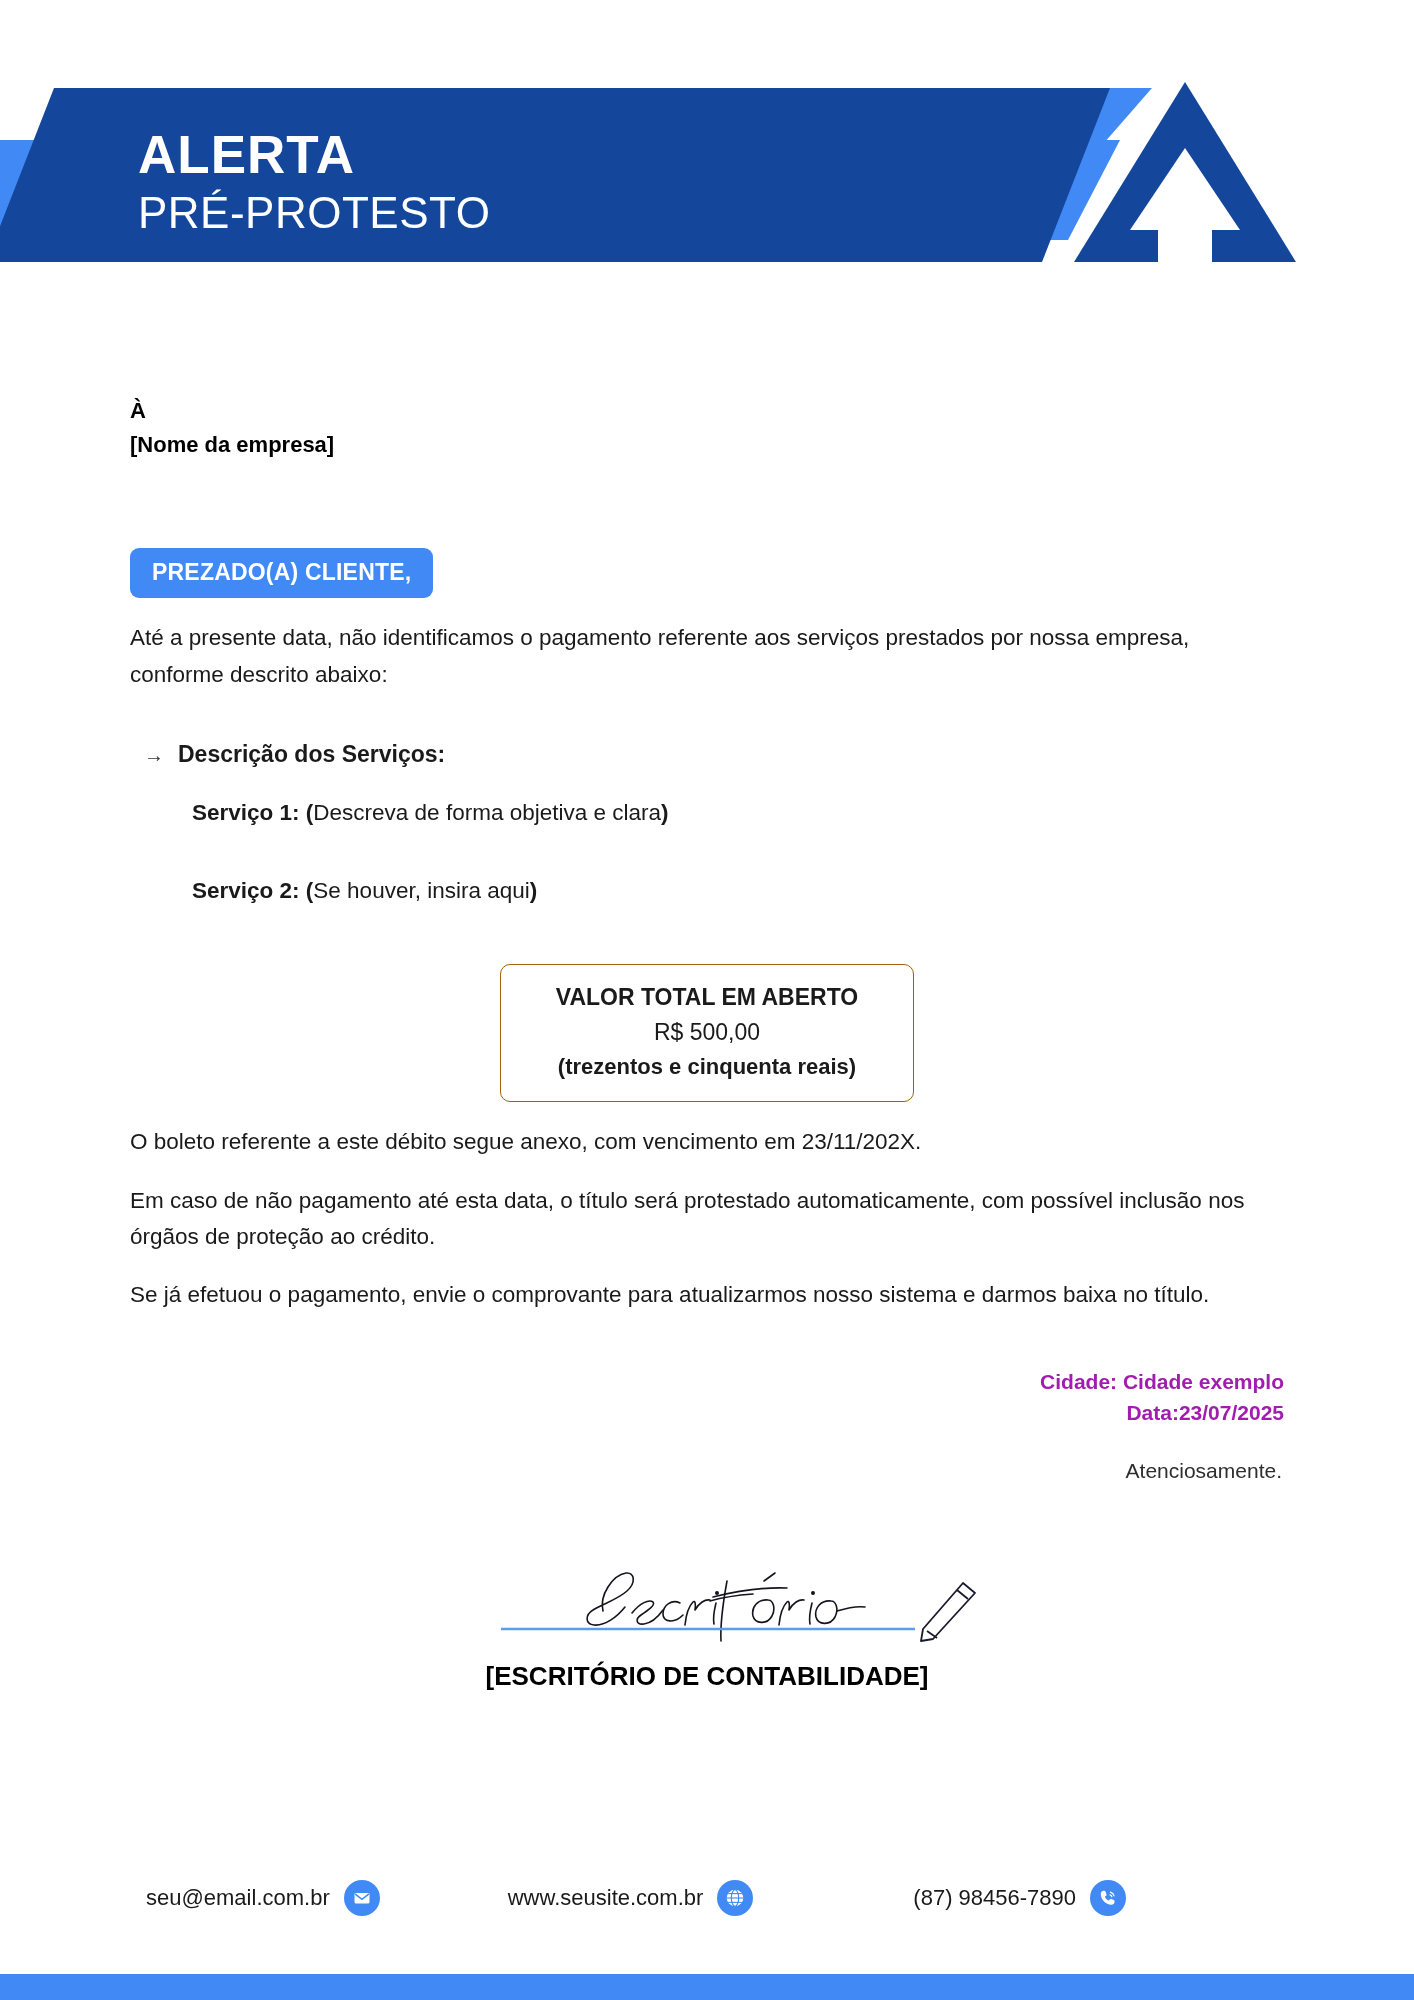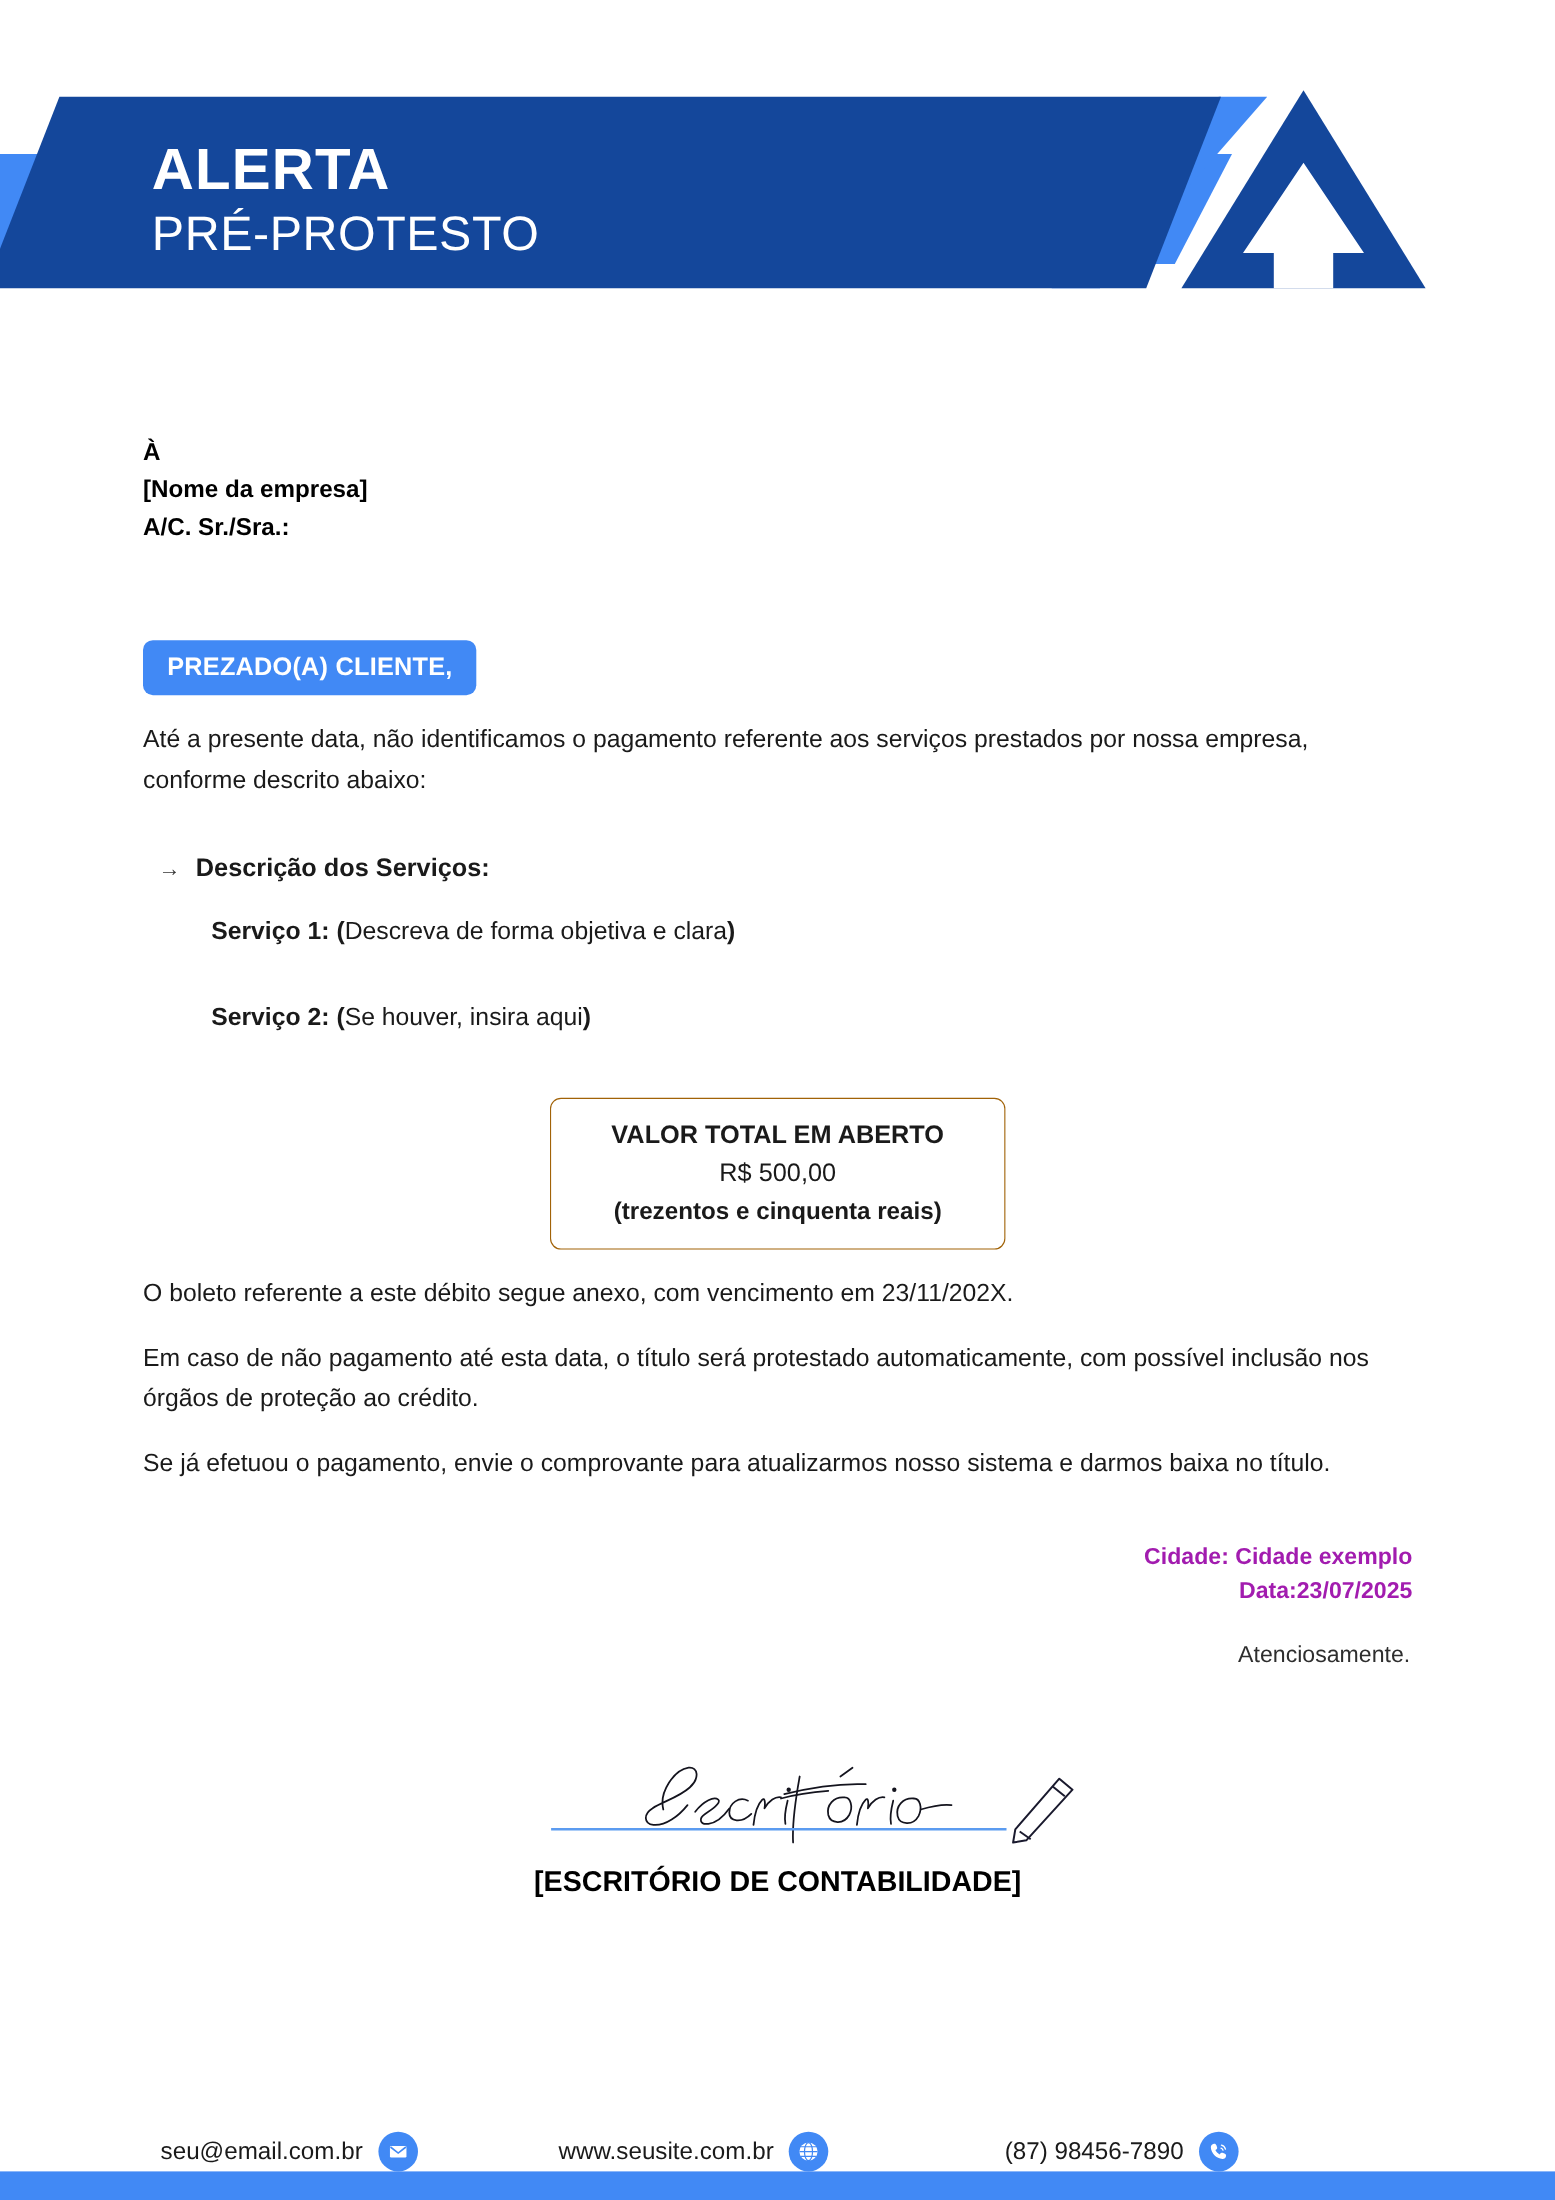--- a/index.html
+++ b/index.html
@@ -178,21 +178,21 @@
     bottom: 0;
     width: 1414px;
     height: 120px;
   }
   .footer-items {
     position: absolute;
     left: 0; top: 0;
     width: 1348px;
     height: 94px;
     display: flex;
-    align-items: flex-end;
+    align-items: flex-start;
   }
   .f-item {
     display: flex;
     align-items: center;
     gap: 14px;
     font-size: 22px;
     color: #1a1a1a;
   }
   .f-email  { margin-left: 146px; }
   .f-site   { margin-left: 128px; }
@@ -239,21 +239,20 @@
     <div class="hdr-sub">PRÉ-PROTESTO</div>
   </div>
 </div>
 
 <div class="page-body">
   <div class="content">
 
     <div class="addr-block">
       <div class="addr-line">À</div>
       <div class="addr-line">[Nome da empresa]</div>
-      <div class="addr-line">A/C. Sr./Sra.:</div>
     </div>
 
     <div class="badge-row">
       <span class="badge">PREZADO(A) CLIENTE,</span>
     </div>
 
     <p class="para">Até a presente data, não identificamos o pagamento referente aos serviços prestados por nossa empresa, conforme descrito abaixo:</p>
 
     <div class="svc-head">
       <span class="svc-arrow">→</span>

